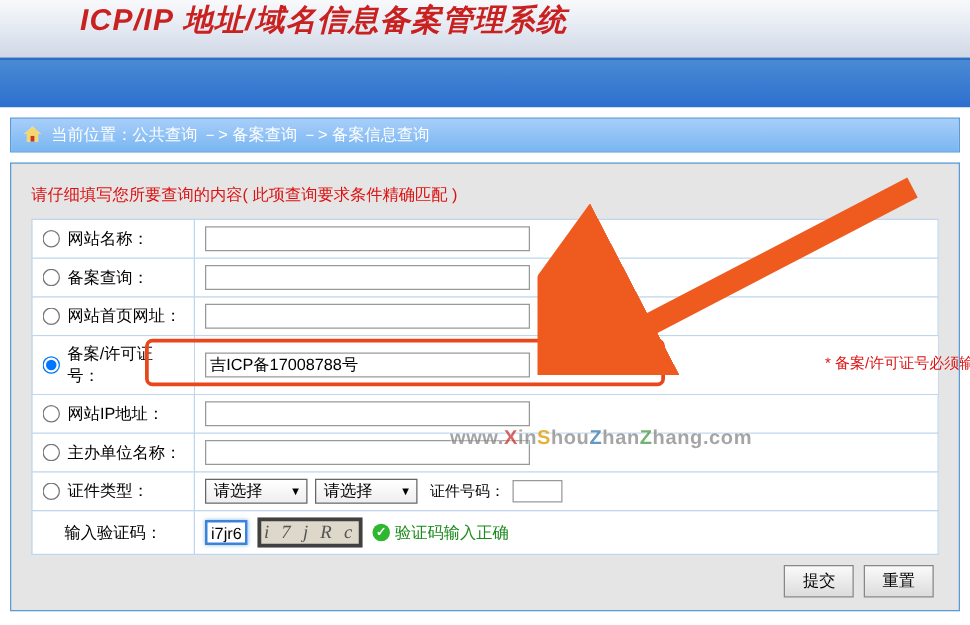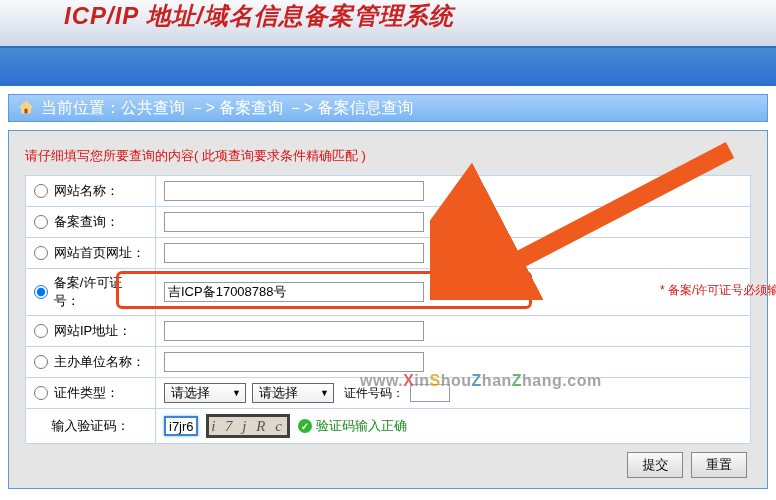--- a/index.html
+++ b/index.html
@@ -4,21 +4,21 @@
 <style>
 * { box-sizing: border-box; margin: 0; padding: 0; }
 body { font-family: "Microsoft YaHei", SimSun, Arial, sans-serif; font-size: 13px; background: #fff; width: 776px; height: 500px; overflow: hidden; position: relative; }
 .header { height: 48px; background: linear-gradient(to bottom, #f8f9fb 0%, #e4e9f2 50%, #d0d8e6 100%); border-bottom: 2px solid #2a6fc2; padding-left: 64px; display: flex; }
 .header-title { font-size: 24px; font-weight: bold; font-style: italic; color: #c92020; letter-spacing: 1px; }
 .blue-band { height: 38px; background: linear-gradient(to bottom, #4a8ad4 0%, #2d6fcf 100%); }
 .content-wrap { padding: 4px; background: #fff; }
 .breadcrumb-bar { background: linear-gradient(to bottom, #a7cef9 0%, #7ab6f2 100%); height: 28px; display: flex; align-items: center; padding-left: 8px; border: 1px solid #5a9ad8; margin: 4px; }
 .home-icon { width: 18px; height: 18px; margin-right: 6px; display: inline-block; }
 .home-icon svg { width: 100%; height: 100%; }
-.breadcrumb-text { color: #fff; font-size: 16px; }
+.breadcrumb-text { color: #fff; font-size: 13px; }
 .form-panel { border: 1px solid #5a9ad8; margin: 8px 4px 4px 4px; padding: 16px 16px 10px 16px; background: #e5e5e5; }
 .instruction { color: #d11; font-size: 13px; margin-bottom: 10px; }
 .form-table { width: 100%; border-collapse: collapse; }
 .form-table td { border: 1px solid #bfd7ee; padding: 5px 8px; background: #fff; vertical-align: middle; height: 30px; }
 .label-cell { width: 130px; text-align: left; }
 .radio-wrap { display: flex; align-items: center; gap: 6px; }
 .radio-wrap input[type=radio] { width: 14px; height: 14px; }
 .text-input { width: 260px; height: 20px; border: 1px solid #999; padding: 1px 3px; font-size: 13px; }
 .highlight-row td { position: relative; }
 .highlight-box { position: absolute; border: 3px solid #e9461c; border-radius: 6px; pointer-events: none; z-index: 5; }
@@ -28,21 +28,21 @@
 .select-box { display: inline-flex; align-items: center; border: 1px solid #666; background: linear-gradient(#fff,#eee); height: 20px; padding: 0 4px 0 6px; font-size: 13px; min-width: 82px; justify-content: space-between; }
 .select-box .arrow { font-size: 9px; margin-left: 8px; }
 .captcha-row { display: flex; align-items: center; gap: 8px; }
 .captcha-input { width: 34px; height: 20px; border: 2px solid #3b83d8; padding: 1px 3px; font-size: 13px; text-align: left; box-shadow: 0 0 3px rgba(59,131,216,.6); }
 .captcha-img { width: 84px; height: 24px; background: #ded8ca; border: 3px solid #404040; display: inline-flex; align-items: center; justify-content: center; font-family: Georgia, serif; font-style: italic; font-size: 15px; letter-spacing: 3px; color: #555; position: relative; overflow: hidden; }
 .captcha-ok { display: inline-flex; align-items: center; gap: 4px; color: #1a8a1a; font-size: 13px; }
 .check-icon { width: 14px; height: 14px; border-radius: 50%; background: #2fb82f; color: #fff; display: inline-flex; align-items: center; justify-content: center; font-size: 10px; font-weight: bold; }
 .btn-row { text-align: right; padding: 8px 4px 0 0; }
 .btn { display: inline-block; background: linear-gradient(#fafafa,#dcdcdc); border: 1px solid #888; padding: 3px 14px; font-size: 13px; margin-left: 4px; cursor: pointer; }
 .arrow-svg { position: absolute; left: 430px; top: 140px; width: 320px; height: 160px; z-index: 10; pointer-events: none; }
-.watermark { position: absolute; left: 360px; top: 372px; font-size: 16px; font-family: Arial, sans-serif; font-weight: bold; letter-spacing: 0.5px; z-index: 2; opacity: 0.75; pointer-events: none; }
+.watermark { position: absolute; left: 360px; top: 342px; font-size: 16px; font-family: Arial, sans-serif; font-weight: bold; letter-spacing: 0.5px; z-index: 2; opacity: 0.75; pointer-events: none; }
 .watermark span { text-shadow: 0 0 2px #fff, 0 0 2px #fff; }
 .wm-g { color: #888; } .wm-r { color: #c33; } .wm-o { color: #d90; } .wm-b { color: #37a; } .wm-gr { color: #494; }
 .cert-num-label { font-size: 12px; margin-left: 4px; }
 .cert-num-input { width: 40px; height: 18px; border: 1px solid #999; }
 .label-center { text-align: center; }
 </style>
 </head>
 <body>
 
 <div class="header">

